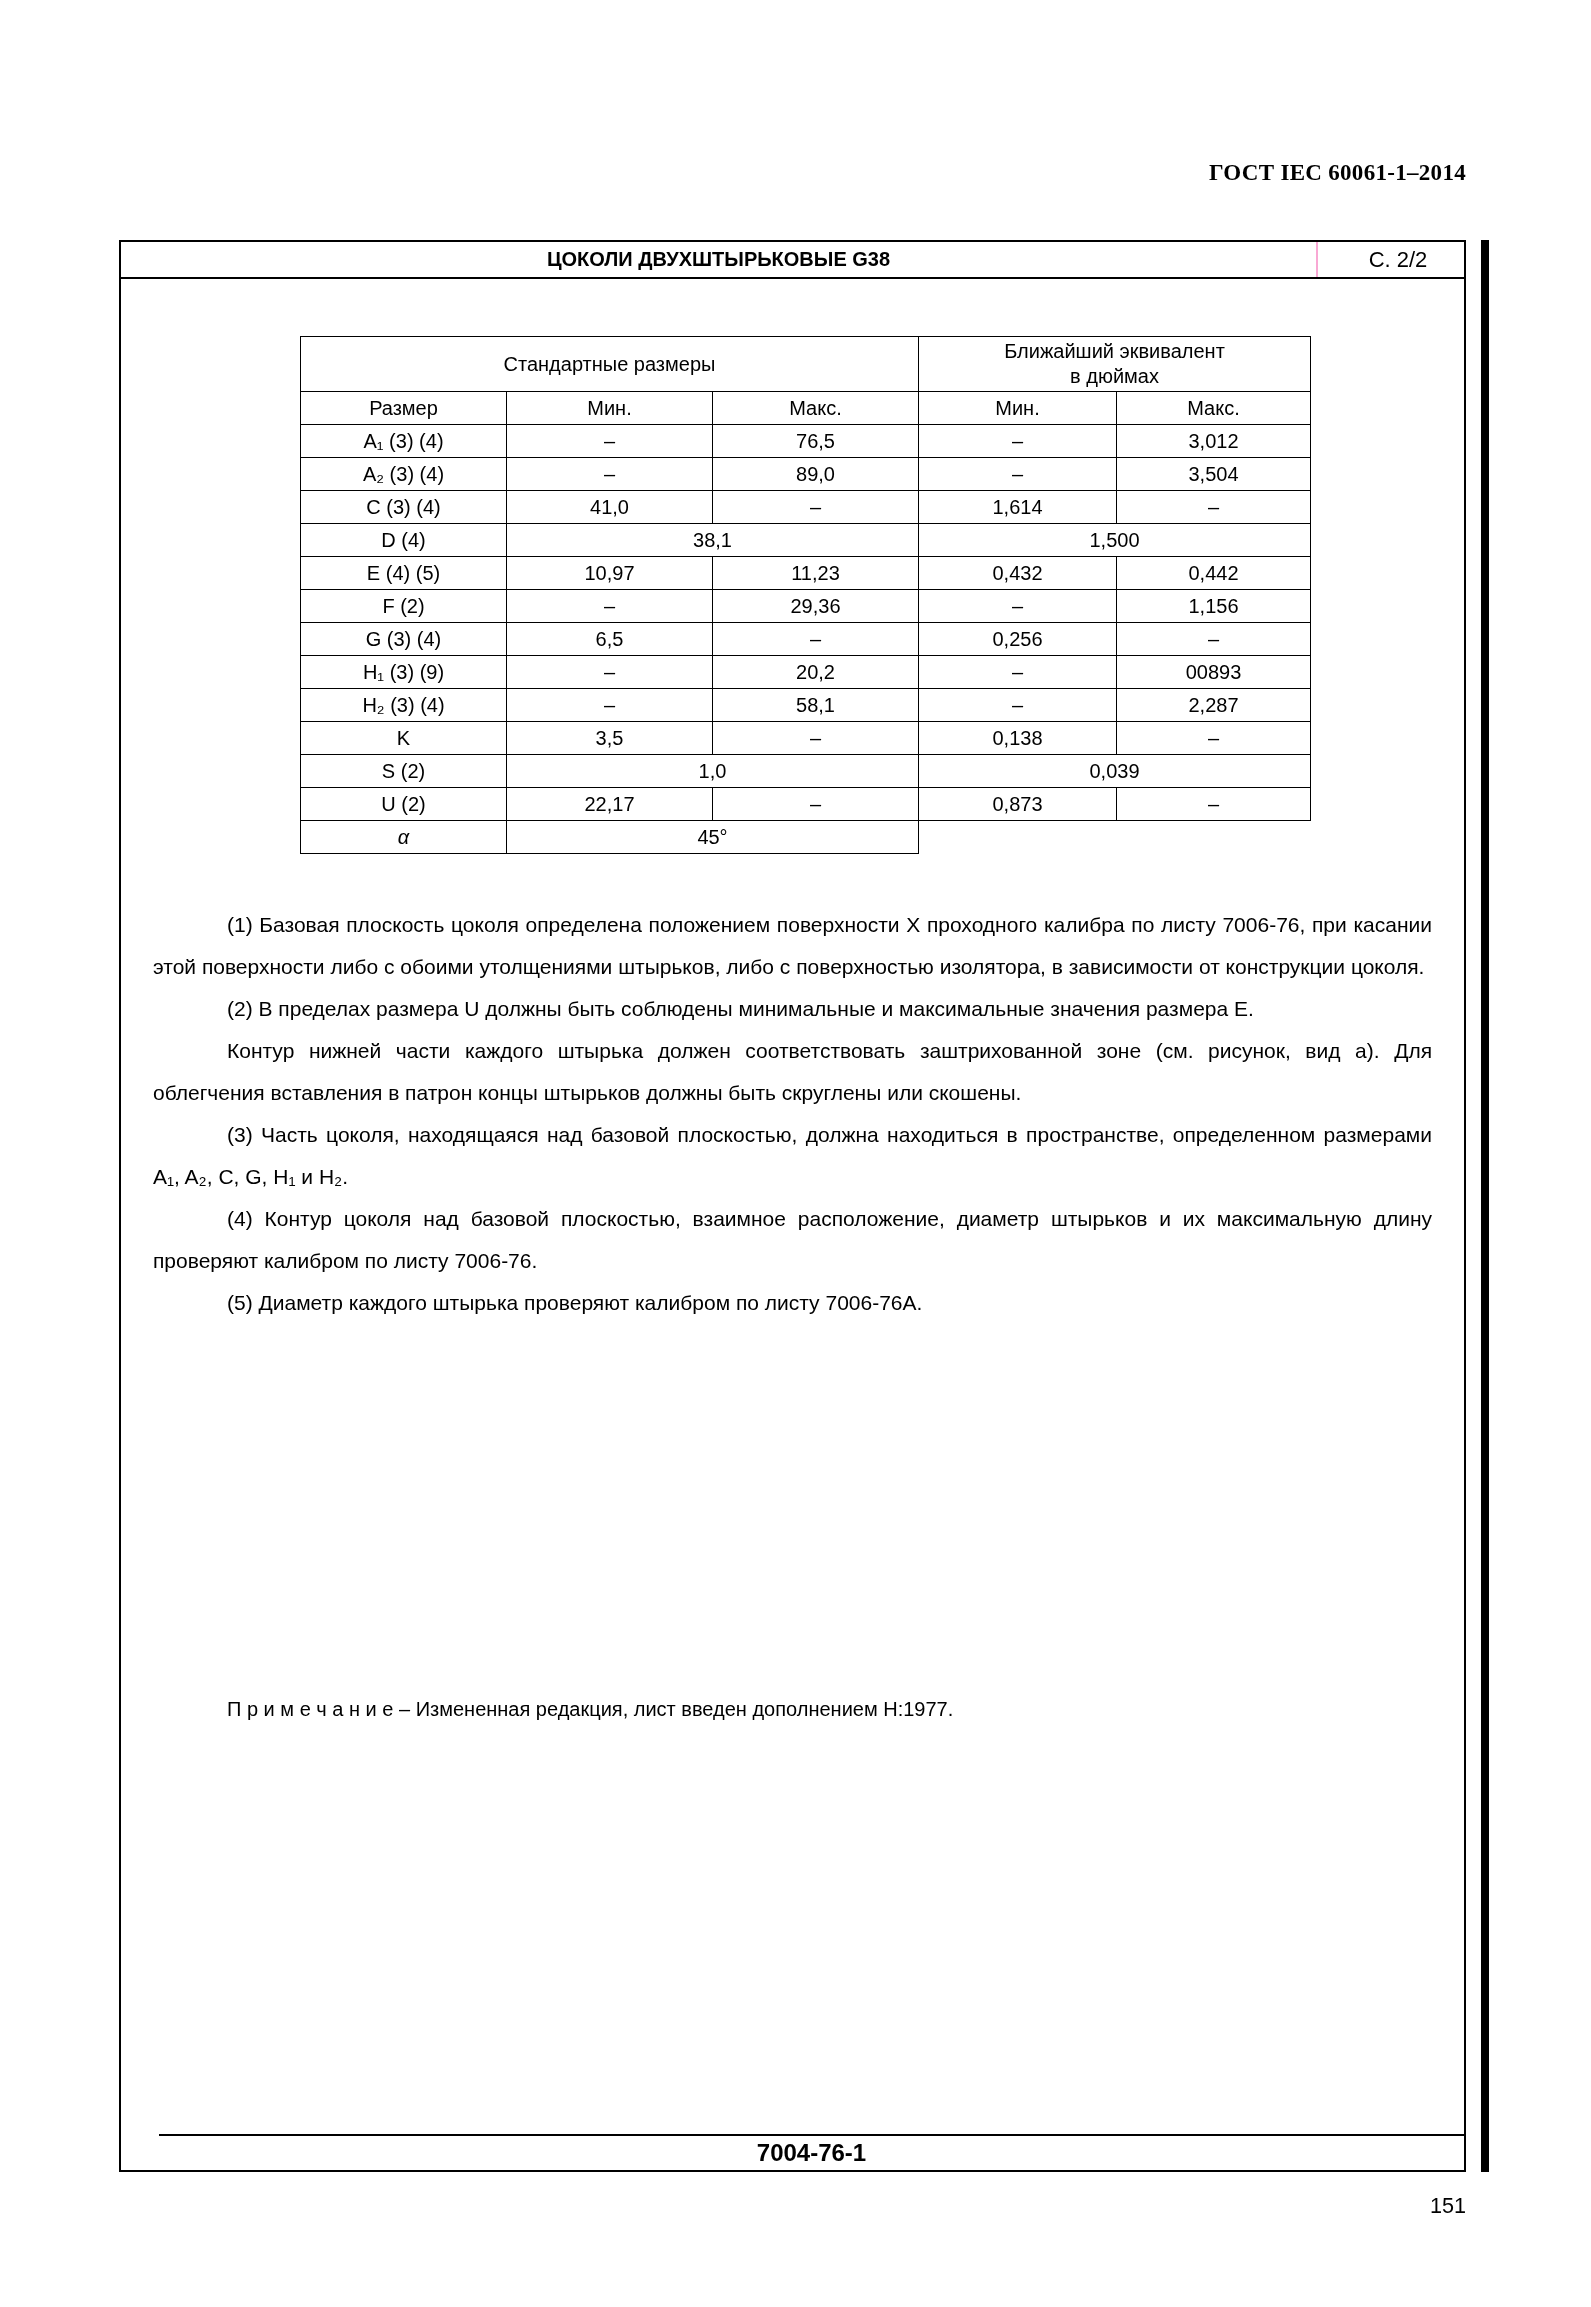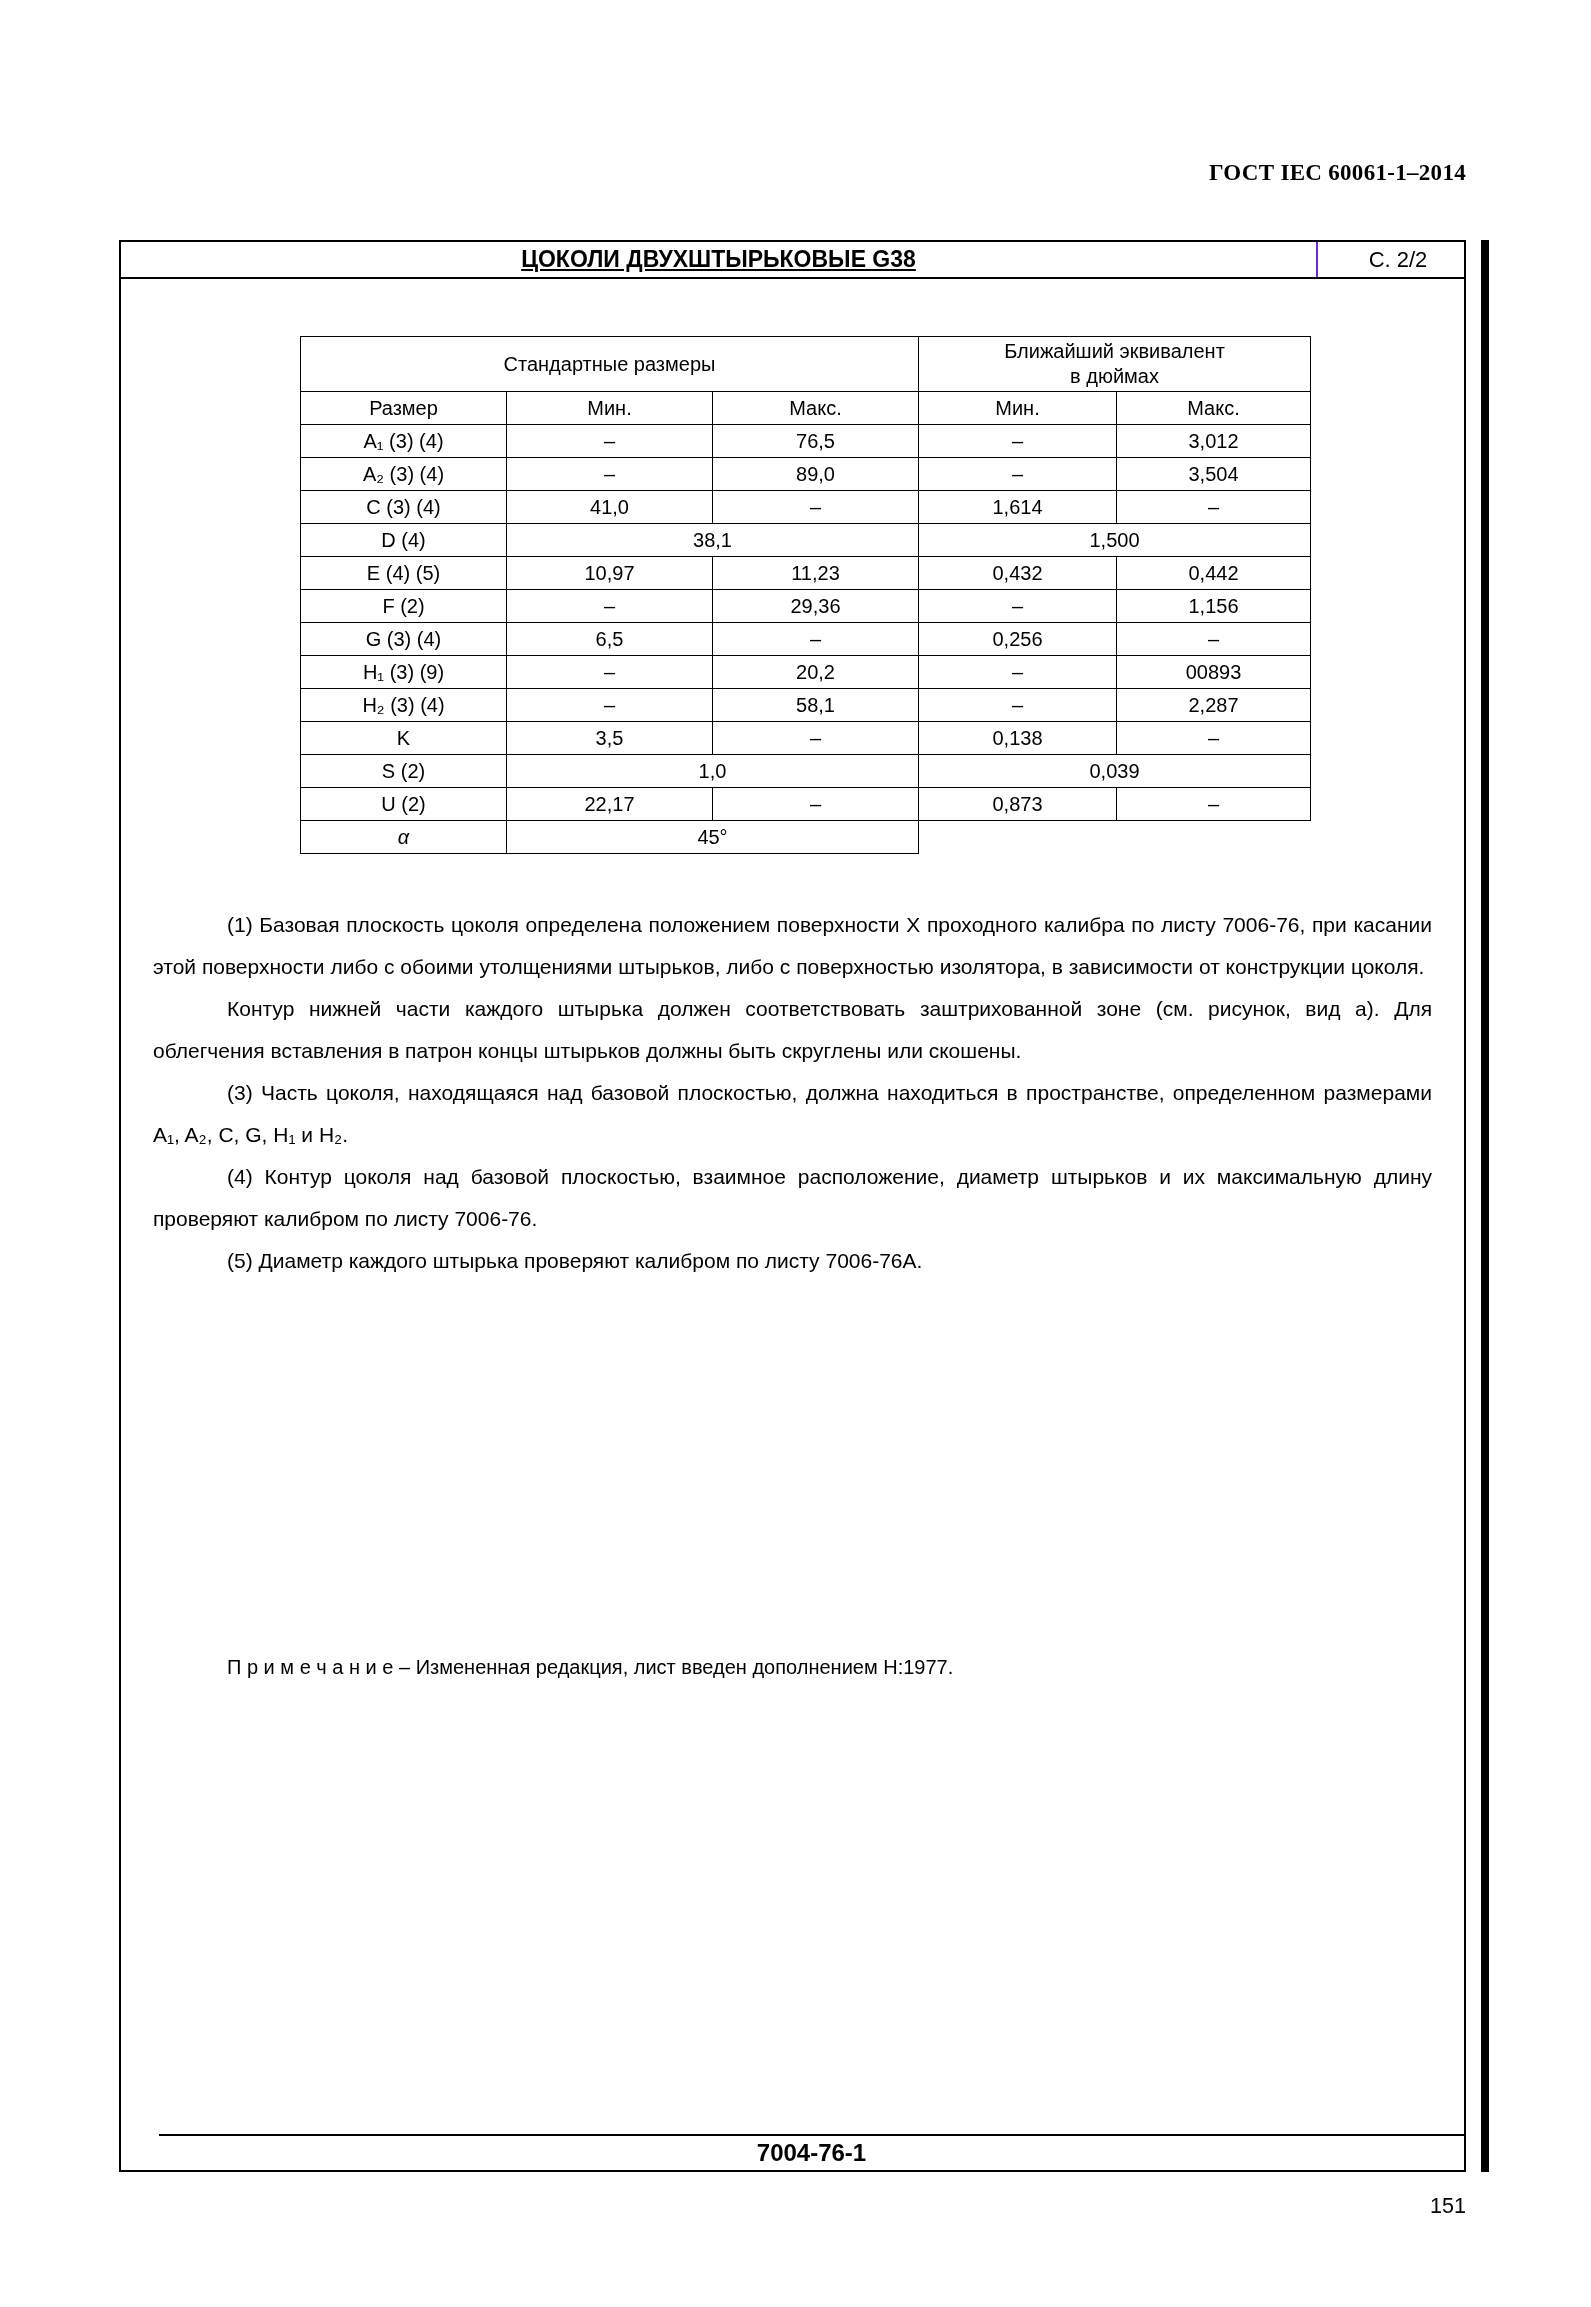--- a/index.html
+++ b/index.html
@@ -48,24 +48,23 @@
     display: flex;
     flex: 0 0 auto;
     border-bottom: 2px solid #000;
     height: 35px;
   }
   .title-cell {
     flex: 1;
     display: flex;
     align-items: center;
     justify-content: center;
-    font-size: 23px;
+    font-size: 20px;
     font-weight: bold;
-    border-right: 2px solid #6d28d9;
-    text-decoration: underline;
+    border-right: 2px solid #f9a8d4;
   }
   .pageref-cell {
     width: 132px;
     display: flex;
     align-items: center;
     justify-content: center;
     font-size: 22px;
     padding-left: 14px;
   }
   .content {
@@ -251,20 +250,21 @@
             <tr>
               <td class="italic">α</td>
               <td colspan="2">45°</td>
               <td colspan="2" class="noline"></td>
             </tr>
           </tbody>
       </table>
 
       <div class="notes" id="notes">
           <p>(1) Базовая плоскость цоколя определена положением поверхности Х проходного калибра по листу 7006-76, при касании этой поверхности либо с обоими утолщениями штырьков, либо с поверхностью изолятора, в зависимости от конструкции цоколя.</p>
+          <p>(2) В пределах размера U должны быть соблюдены минимальные и максимальные значения размера Е.</p>
           <p>Контур нижней части каждого штырька должен соответствовать заштрихованной зоне (см. рисунок, вид а). Для облегчения вставления в патрон концы штырьков должны быть скруглены или скошены.</p>
           <p>(3) Часть цоколя, находящаяся над базовой плоскостью, должна находиться в пространстве, определенном размерами A₁, A₂, C, G, H₁ и H₂.</p>
           <p>(4) Контур цоколя над базовой плоскостью, взаимное расположение, диаметр штырьков и их максимальную длину проверяют калибром по листу 7006-76.</p>
           <p>(5) Диаметр каждого штырька проверяют калибром по листу 7006-76А.</p>
         </div>
 
       <p class="remark">П р и м е ч а н и е  – Измененная редакция, лист введен дополнением Н:1977.</p>
 
     </div>
 

